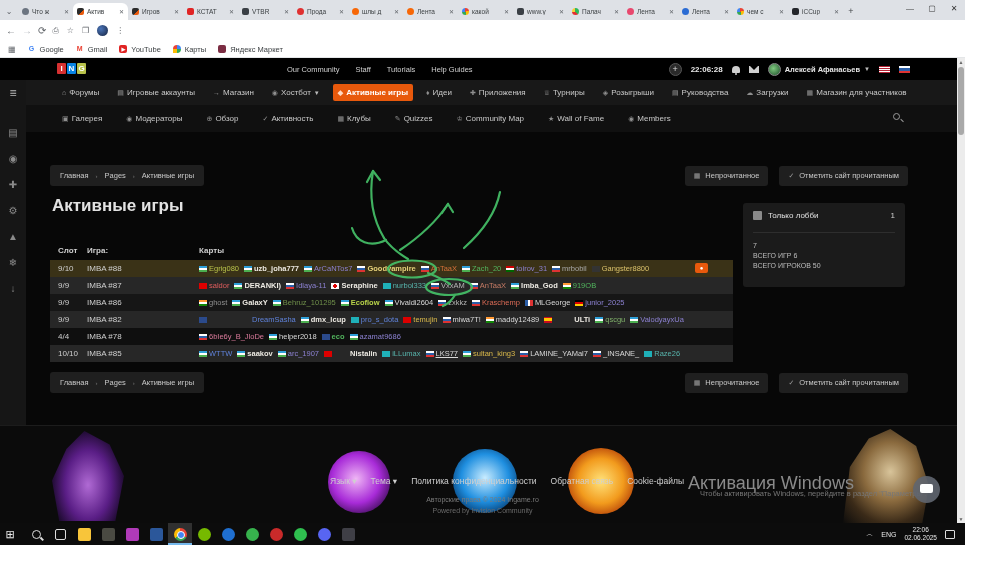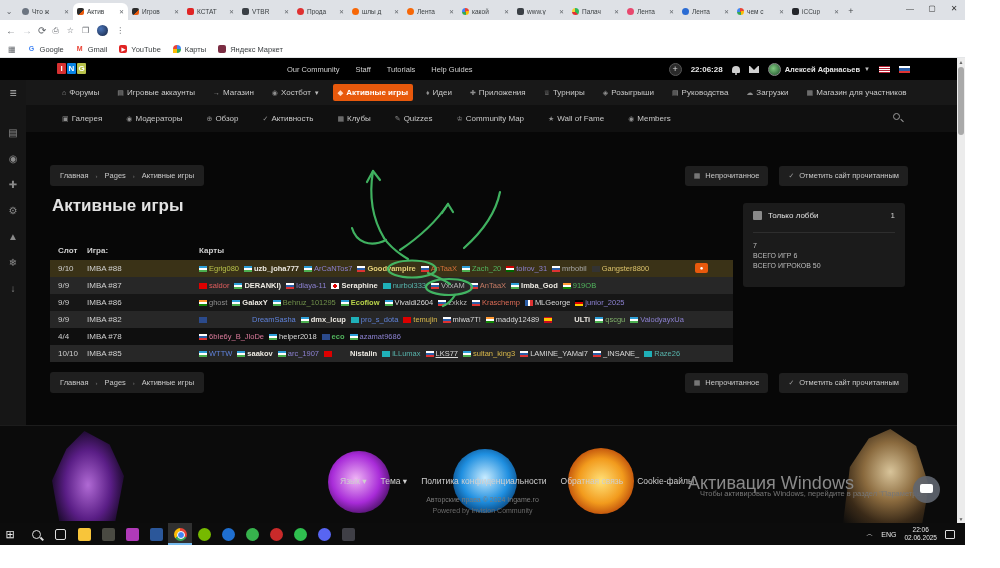--- a/index.html
+++ b/index.html
@@ -115,21 +115,21 @@
   .side-div{border-top:1px solid #2e2e2e;margin:12px 0 8px 0;}
   .side-stat{font-size:7px;color:#bdbdbd;line-height:10px;}
 
   .footer{position:absolute;left:0;top:367px;width:100%;height:98px;background:#0b0b0b;border-top:1px solid #1c1c1c;}
   .orb{position:absolute;border-radius:50%;}
   .orb-purple{left:328px;top:25px;width:62px;height:62px;background:radial-gradient(circle at 45% 45%,#efb6f5,#a82bd8 50%,#3a0d52 82%,#0b0b0b 100%);}
   .orb-blue{left:453px;top:23px;width:64px;height:64px;background:radial-gradient(circle at 50% 45%,#c9ecff,#1f8fe0 50%,#063a6e 82%,#0b0b0b 100%);}
   .orb-orange{left:568px;top:22px;width:66px;height:66px;background:radial-gradient(circle at 50% 50%,#ffe27a,#f29b1d 48%,#b33e07 80%,#0b0b0b 100%);}
   .art-left{position:absolute;left:52px;top:5px;width:72px;height:90px;background:radial-gradient(ellipse at 50% 60%,#b06ad4 0,#5a1e86 45%,#170826 75%,transparent 100%);clip-path:polygon(10% 100%,0 55%,20% 20%,45% 0,80% 15%,100% 50%,88% 100%);}
   .art-right{position:absolute;left:843px;top:3px;width:86px;height:95px;background:radial-gradient(ellipse at 55% 45%,#d8c49a 0,#8a6a3e 40%,#3a2a18 70%,transparent 100%);clip-path:polygon(0 100%,8% 40%,30% 10%,55% 0,85% 18%,100% 60%,92% 100%);}
-  .foot-links{position:absolute;left:330px;top:50px;display:flex;gap:14px;align-items:flex-start;padding-left:10px;}
+  .foot-links{position:absolute;left:330px;top:50px;display:flex;gap:14px;align-items:flex-start;}
   .foot-link{font-size:8.5px;color:#cfcfcf;white-space:nowrap;}
   .foot-copy{position:absolute;left:0;top:70px;width:100%;text-align:center;font-size:7px;color:#7a7a7a;}
   .foot-powered{position:absolute;left:0;top:81px;width:100%;text-align:center;font-size:7px;color:#6a6a6a;}
   .watermark-t{position:absolute;left:688px;top:47px;font-size:18px;color:#8a8a8a;}
   .watermark-s{position:absolute;left:700px;top:63px;font-size:7.5px;color:#777;width:230px;}
   .chat-bubble{position:absolute;left:913px;top:50px;width:27px;height:27px;border-radius:50%;background:rgba(96,102,112,.9);}
   .chat-bubble:after{content:"";position:absolute;left:7px;top:8px;width:13px;height:9px;background:#fff;border-radius:2px;}
 
   .annotation{position:absolute;left:0;top:0;pointer-events:none;}
 

